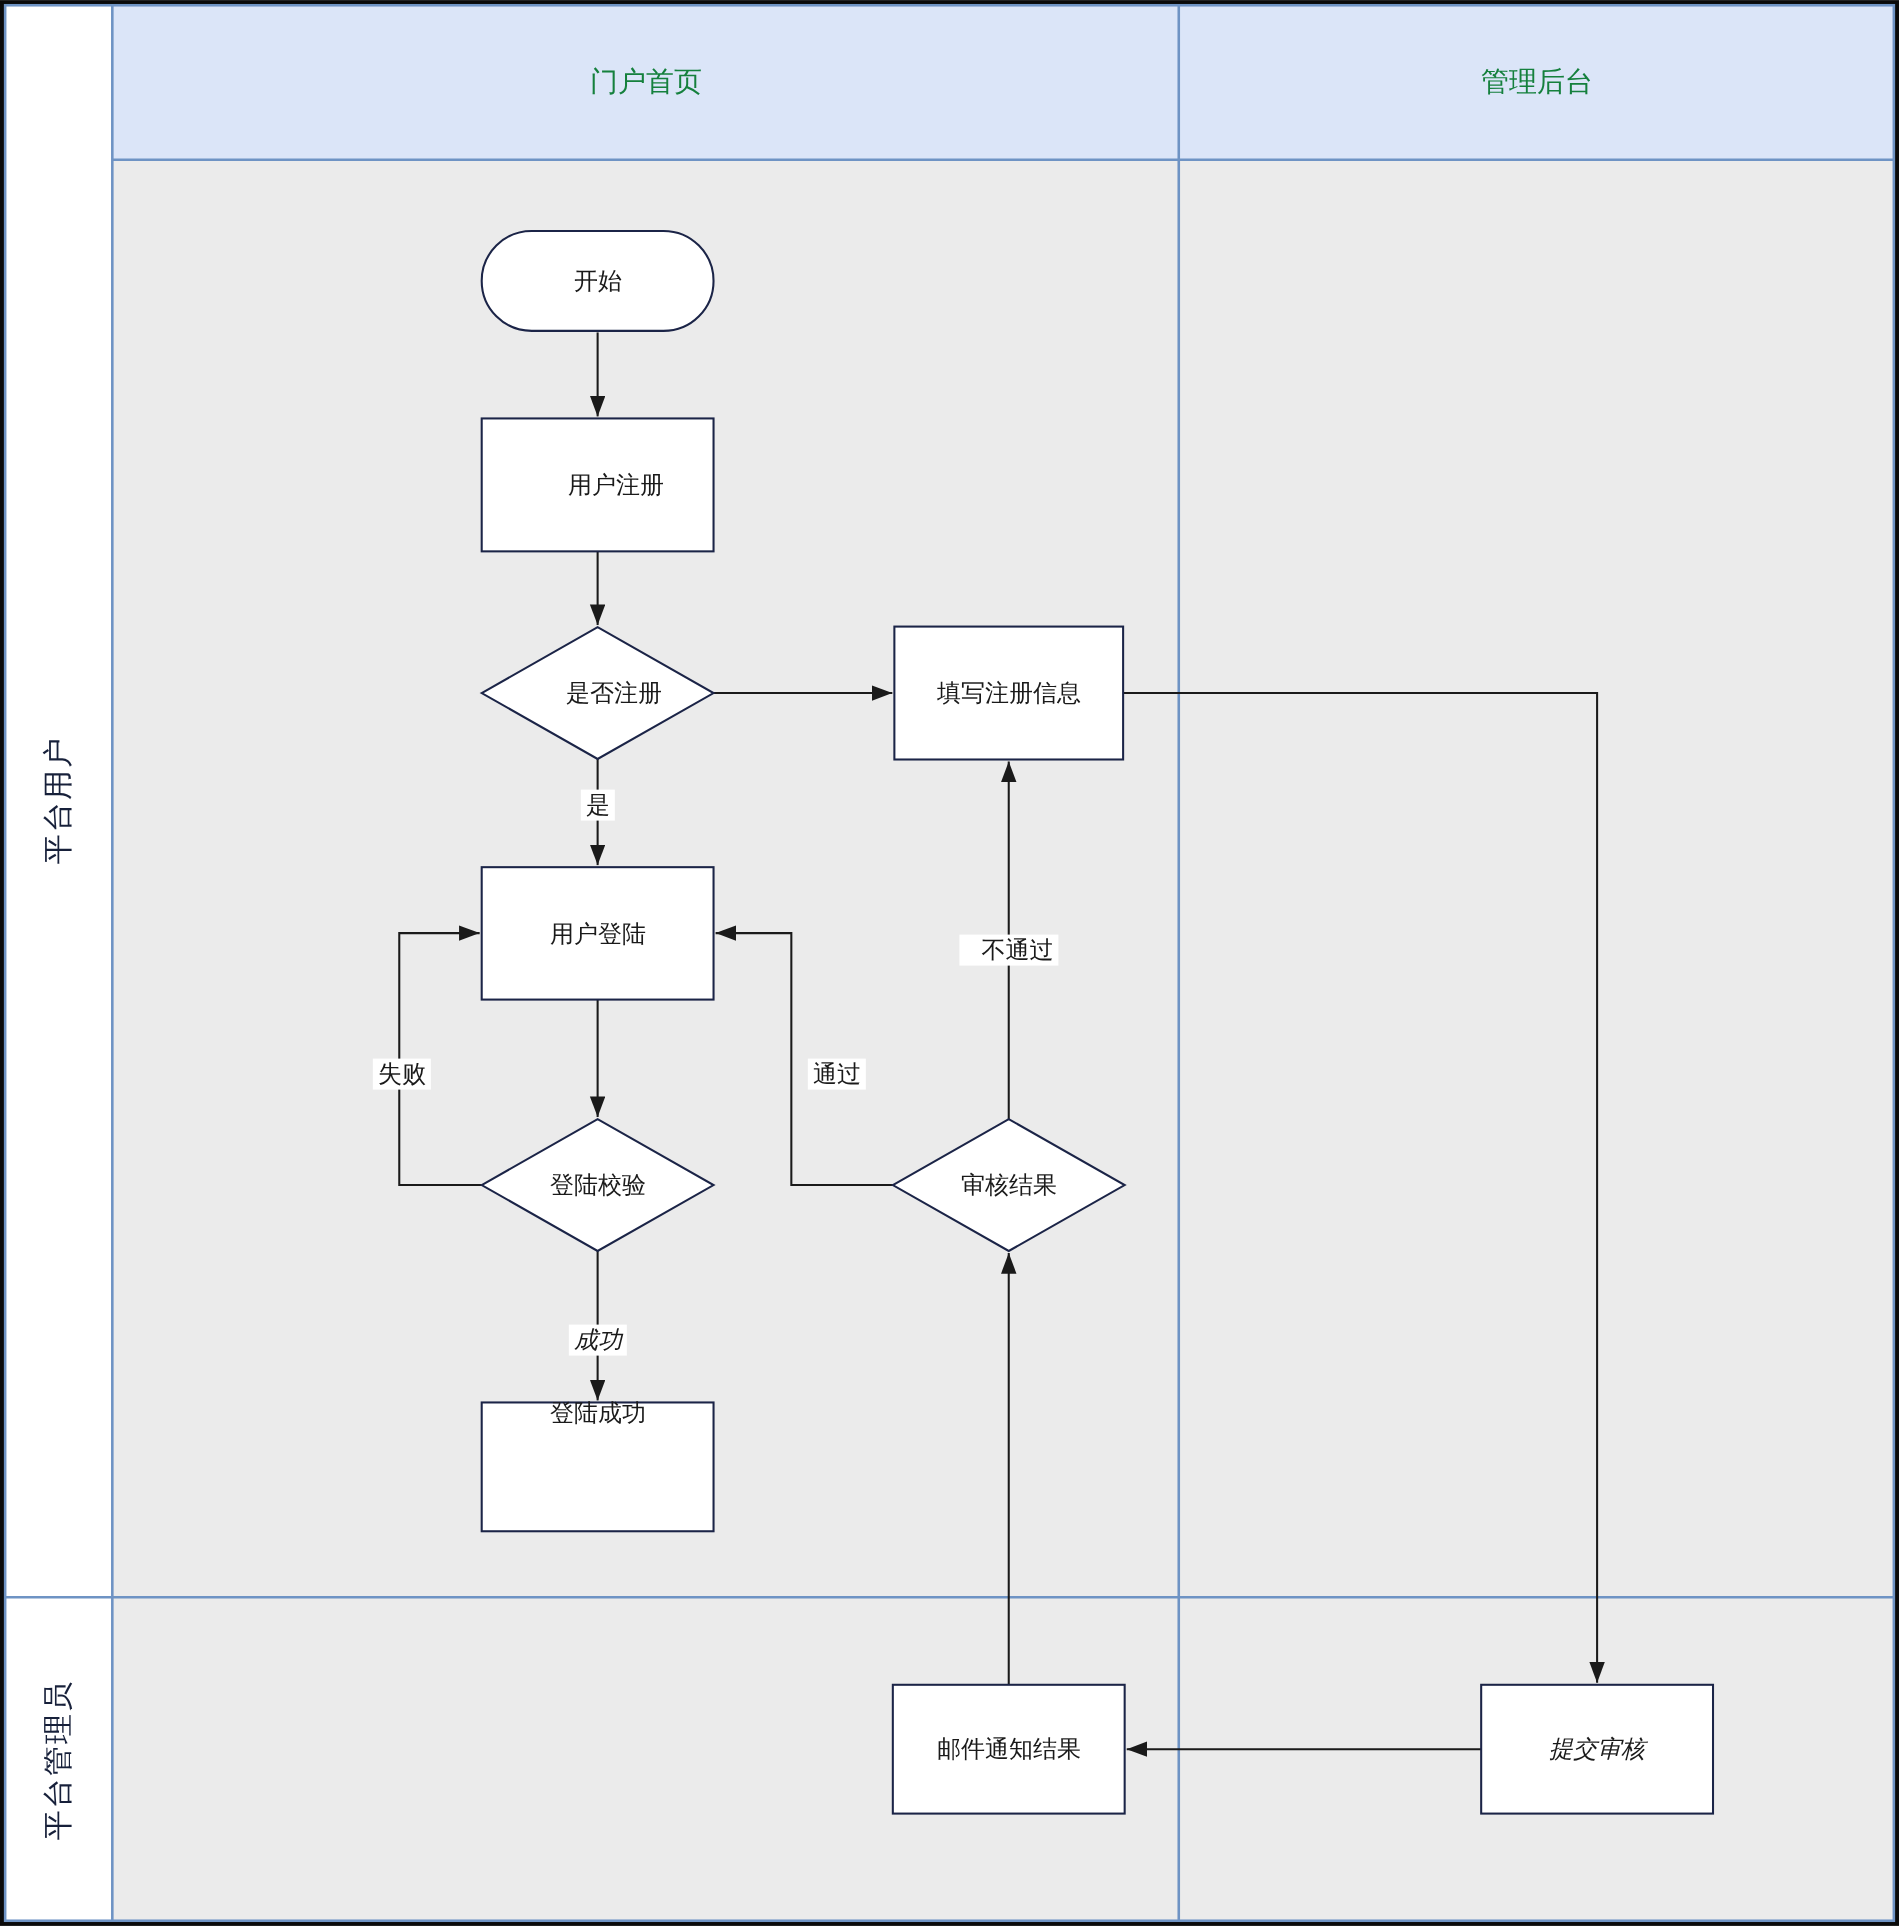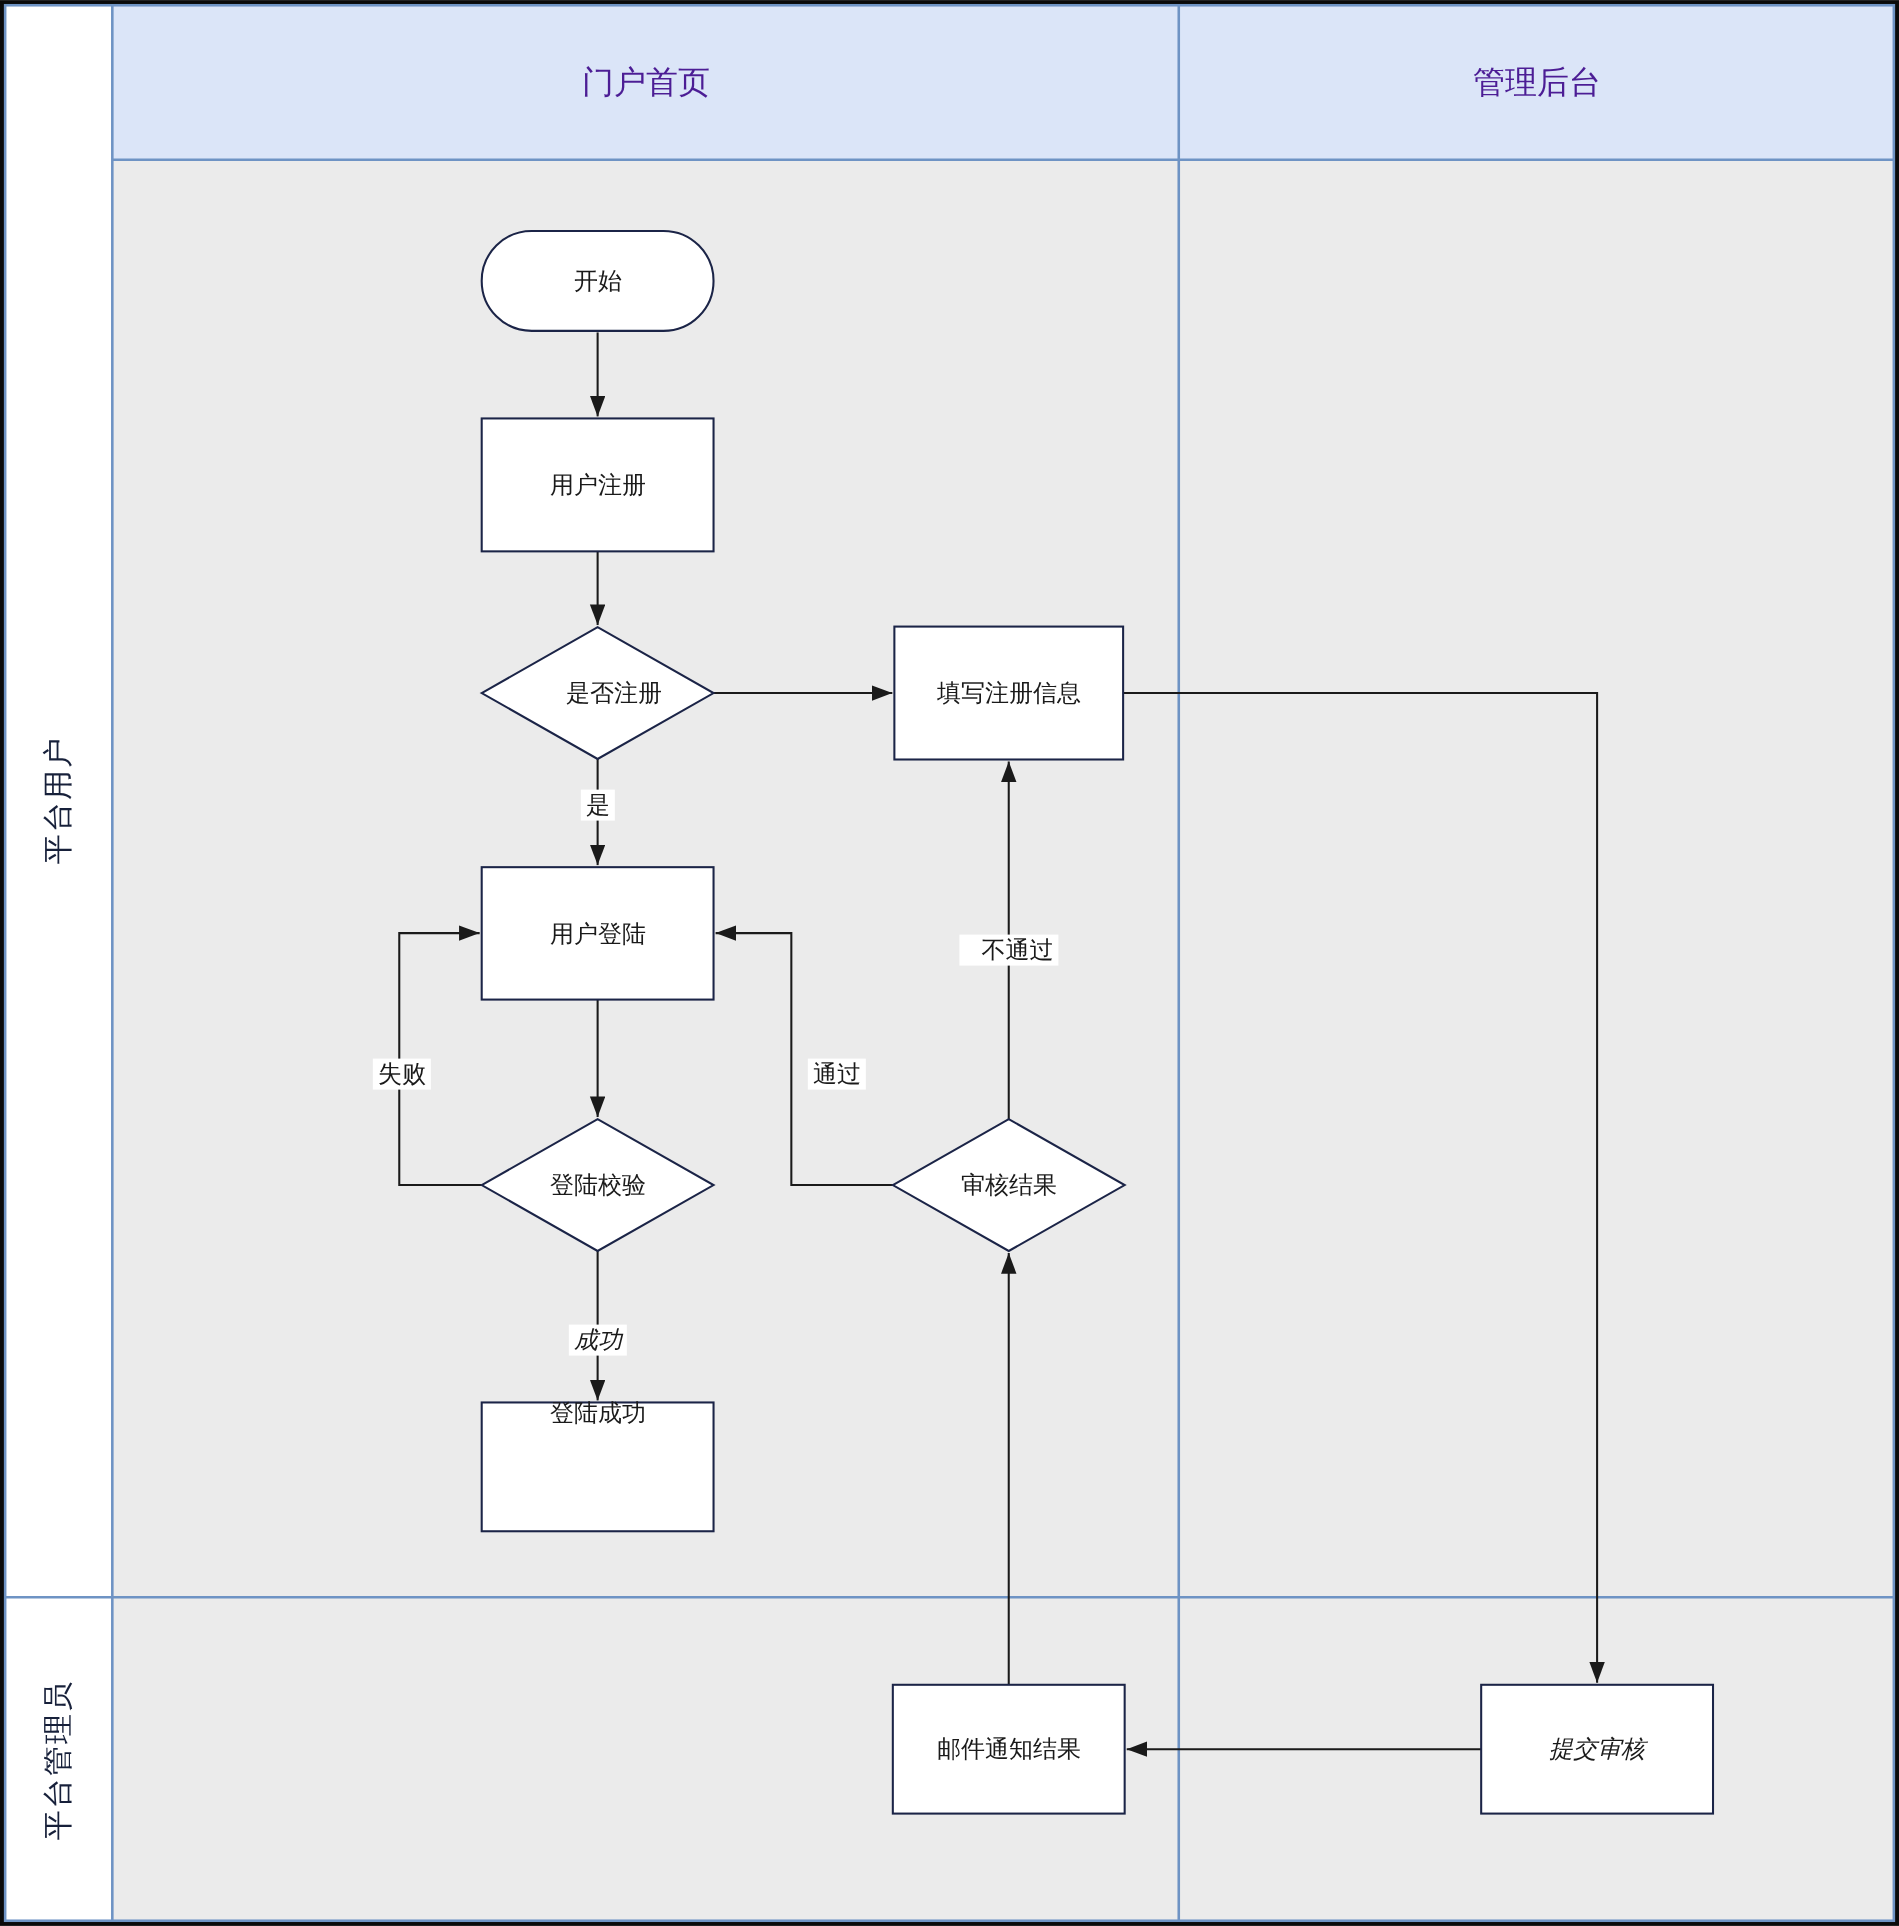--- a/index.html
+++ b/index.html
@@ -14,21 +14,21 @@
   #diagram-svg { position: absolute; left: 0; top: 0; width: 1899px; height: 1926px; }
   .lbl {
     position: absolute;
     transform: translate(-50%, -50%);
     font-size: 24px;
     line-height: 1.2;
     color: #1a1a1a;
     white-space: nowrap;
     text-align: center;
   }
-  .hdr-lbl { font-size: 32px; color: #4c1d95; }
+  .hdr-lbl { font-size: 28px; color: #15803d; }
   .lane-lbl {
     transform: translate(-50%, -50%) rotate(-90deg);
     font-size: 30px;
     color: #17203a;
     letter-spacing: 2.1px;
   }
   .edge-chip { background: #ffffff; padding: 1px 5.2px; }
 </style>
 </head>
 <body>
@@ -82,21 +82,21 @@
     </g>
   </svg>
 
   <div class="lbl hdr-lbl" style="left:646px; top:82px;">门户首页</div>
   <div class="lbl hdr-lbl" style="left:1537px; top:82px;">管理后台</div>
 
   <div class="lbl lane-lbl" style="left:58px; top:800px;">平台用户</div>
   <div class="lbl lane-lbl" style="left:58px; top:1760px;">平台管理员</div>
 
   <div class="lbl" style="left:598px; top:281px;">开始</div>
-  <div class="lbl" style="left:598px; top:485px;">用户注册</div>
+  <div class="lbl" style="left:616px; top:485px;">用户注册</div>
   <div class="lbl" style="left:598px; top:693px;margin-left:16px;">是否注册</div>
   <div class="lbl" style="left:1009px; top:693px;">填写注册信息</div>
   <div class="lbl" style="left:598px; top:934px;">用户登陆</div>
   <div class="lbl" style="left:598px; top:1185px;">登陆校验</div>
   <div class="lbl" style="left:1009px; top:1185px;">审核结果</div>
   <div class="lbl" style="left:598px; top:1413px;">登陆成功</div>
   <div class="lbl" style="left:1009px; top:1749px;">邮件通知结果</div>
   <div class="lbl" style="left:1597px; top:1749px;font-style:italic;">提交审核</div>
 
   <div class="lbl edge-chip" style="left:598px; top:805px;">是</div>

